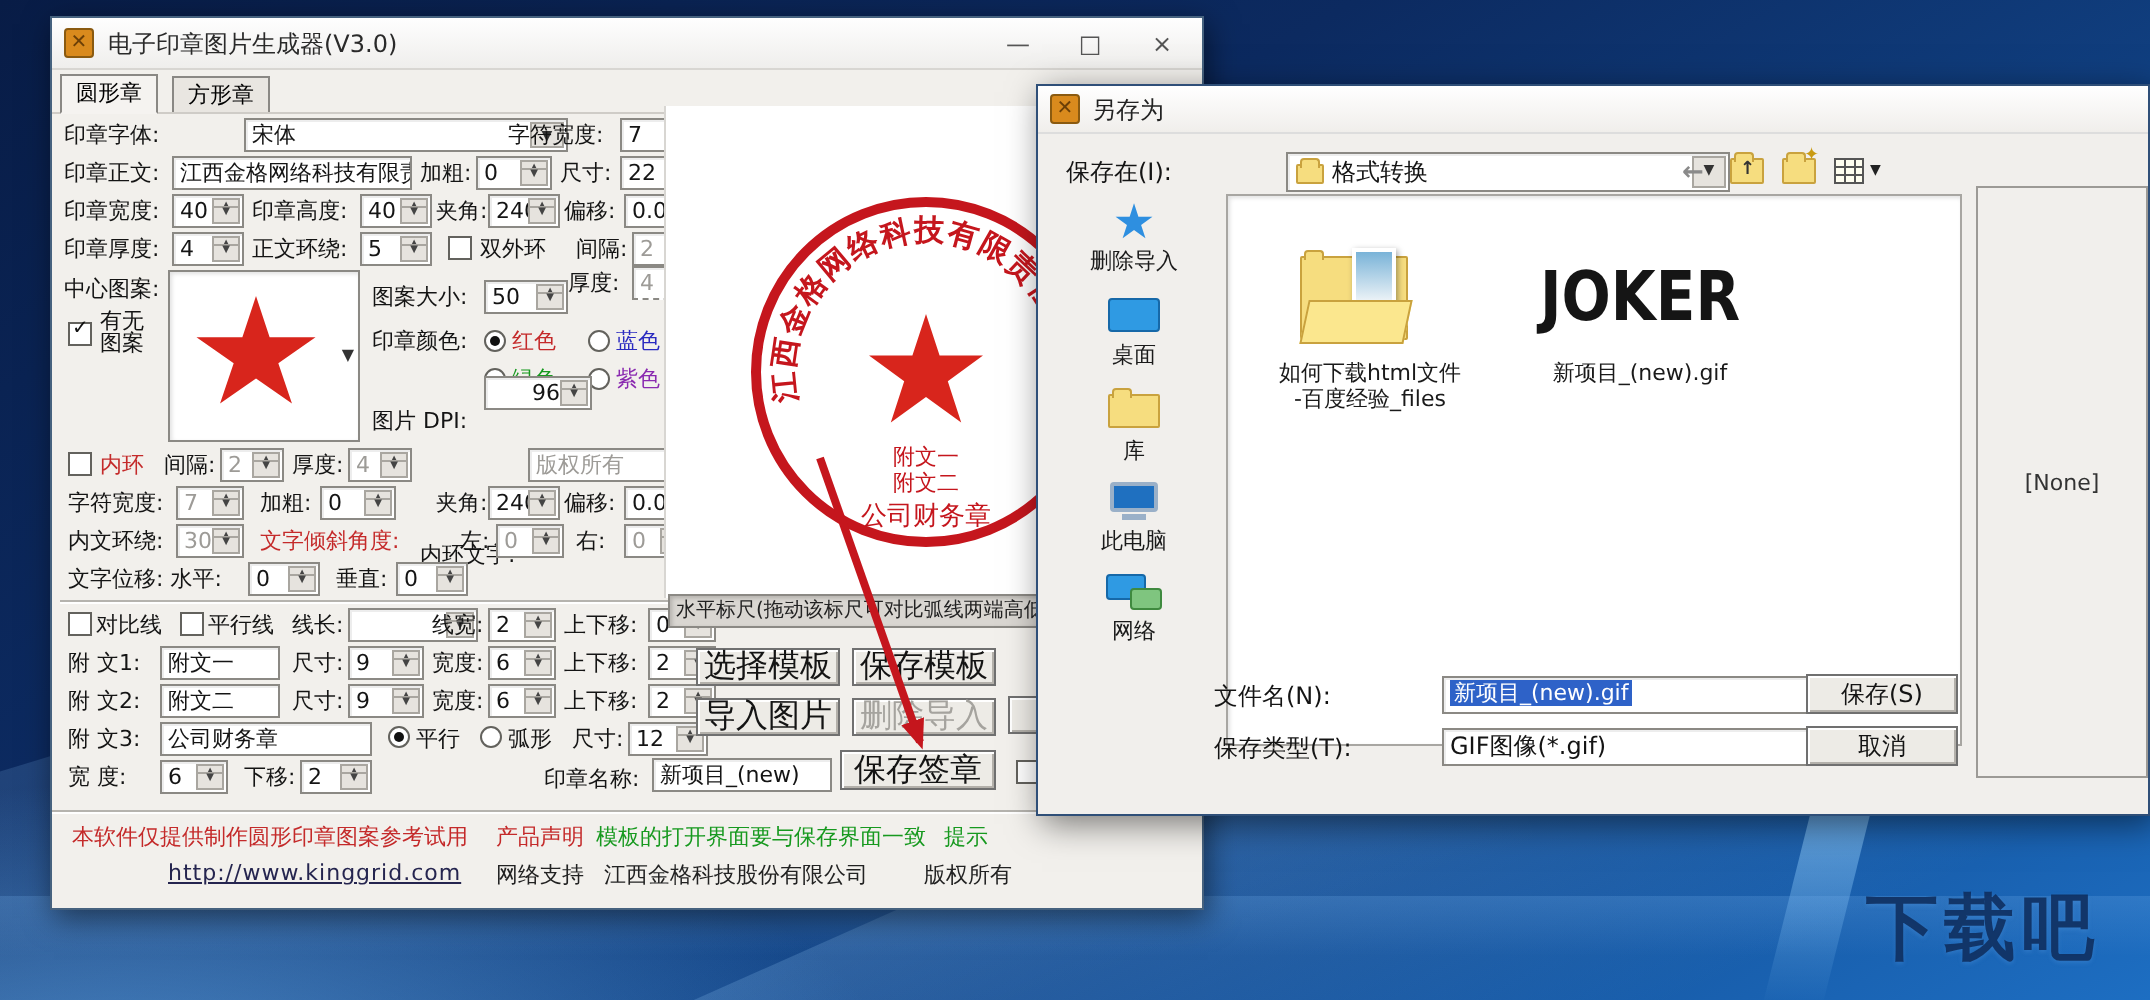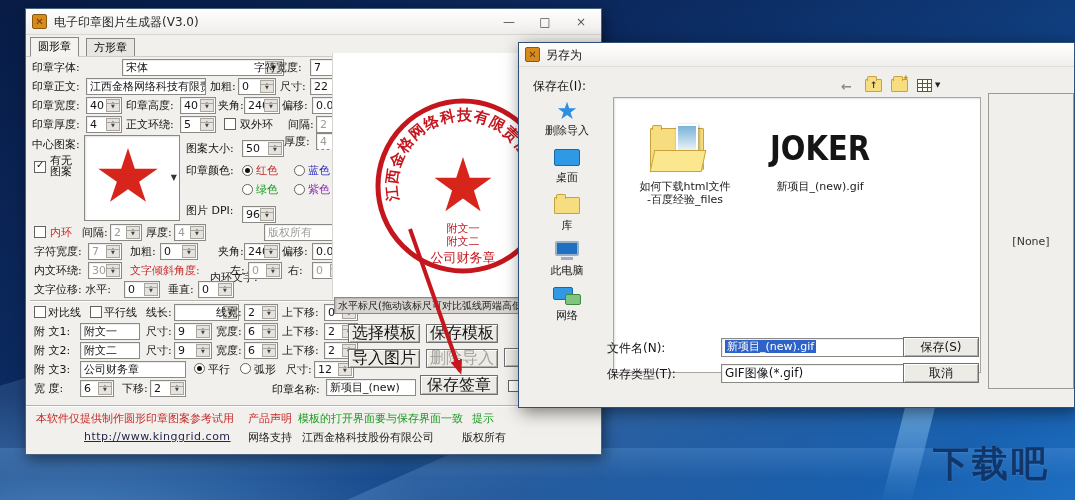--- a/index.html
+++ b/index.html
@@ -134,21 +134,21 @@
   <span class="lb ab" style="left:160px;top:153px;">印章颜色:</span>
   <span class="rd on ab" style="left:216px;top:156px;"></span>
   <span class="lb redt ab" style="left:230px;top:153px;">红色</span>
   <span class="rd ab" style="left:268px;top:156px;"></span>
   <span class="lb ab" style="left:282px;top:153px;color:#2a2ac0;">蓝色</span>
   <span class="rd ab" style="left:216px;top:175px;"></span>
   <span class="lb grnt ab" style="left:230px;top:172px;">绿色</span>
   <span class="rd ab" style="left:268px;top:175px;"></span>
   <span class="lb ab" style="left:282px;top:172px;color:#8a2ab0;">紫色</span>
   <span class="lb ab" style="left:160px;top:193px;">图片 DPI:</span>
-  <span class="bx sp ab" style="left:216px;top:197px;width:34px;">96</span>
+  <span class="bx sp ab" style="left:216px;top:179px;width:54px;text-align:right;">96</span>
 
   <span class="ck ab" style="left:8px;top:217px;"></span>
   <span class="lb redt ab" style="left:24px;top:215px;">内环</span>
   <span class="lb ab" style="left:56px;top:215px;">间隔:</span>
   <span class="bx sp dim ab" style="left:84px;top:215px;width:32px;">2</span>
   <span class="lb ab" style="left:120px;top:215px;">厚度:</span>
   <span class="bx sp dim ab" style="left:148px;top:215px;width:32px;">4</span>
   <span class="lb ab" style="left:184px;top:215px;margin-top:45px;">内环文字:</span>
   <span class="bx dim ab" style="left:238px;top:215px;width:94px;">版权所有</span>
 
@@ -262,20 +262,24 @@
   <span class="statusline ab" style="left:436px;top:421px;color:#222;">版权所有</span>
 </div>
 
 <div class="dlg">
   <div class="dlg-title">
     <span class="minilogo ab" style="left:6px;top:4px;"></span>
     <span class="t">另存为</span>
   </div>
 
   <span class="lb ab" style="left:14px;top:35px;font-size:12px;">保存在(I):</span>
+  <div class="bx sel ab" style="left:88px;top:33px;width:222px;height:20px;line-height:18px;padding-left:22px;font-size:12px;">
+    <span class="fold ab" style="left:4px;top:5px;width:14px;height:10px;"></span>
+    <span>格式转换</span>
+  </div>
   <span class="tbico ab" style="left:322px;top:37px;">←</span>
   <span class="fold ab" style="left:346px;top:36px;width:17px;height:13px;">
     <span class="ab" style="left:4px;top:0px;font-size:9px;color:#333;font-weight:bold;">↑</span>
   </span>
   <span class="fold ab" style="left:372px;top:36px;width:17px;height:13px;">
     <span class="ab" style="left:10px;top:-7px;font-size:9px;color:#c99a12;">✦</span>
   </span>
   <span class="gridico ab" style="left:398px;top:36px;"></span>
   <span class="ab" style="left:416px;top:38px;font-size:7px;color:#222;">▼</span>
 

